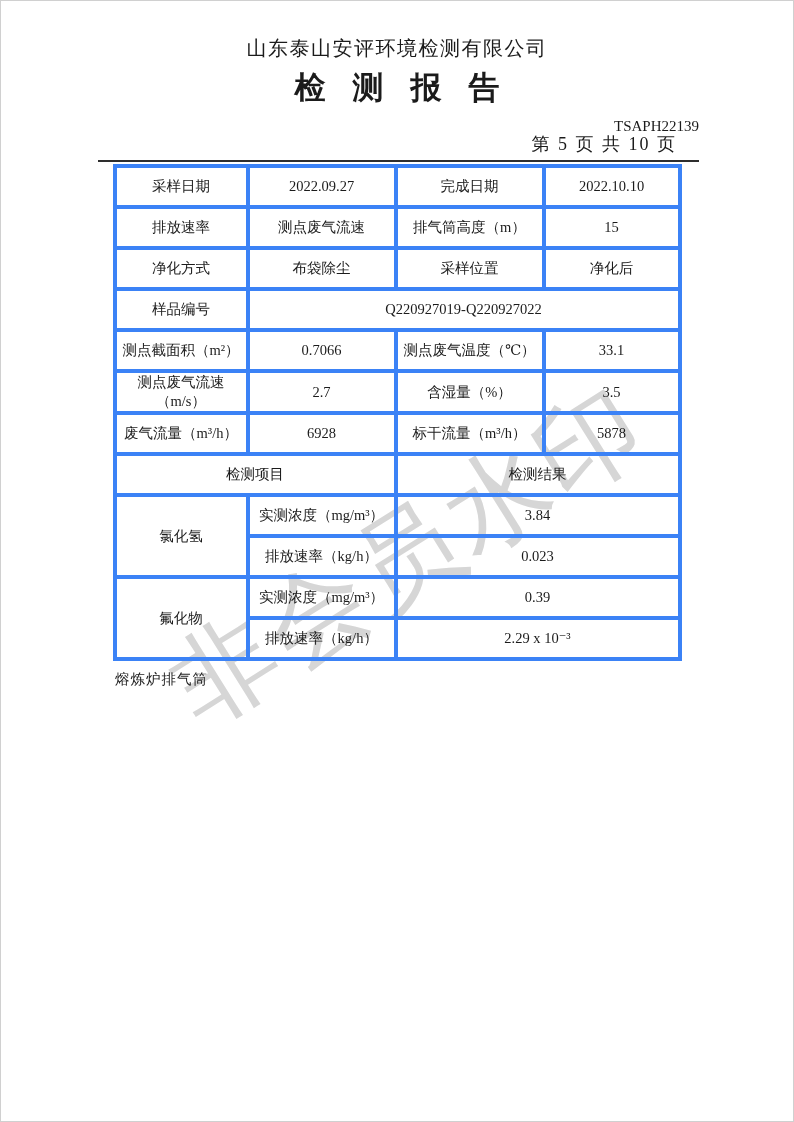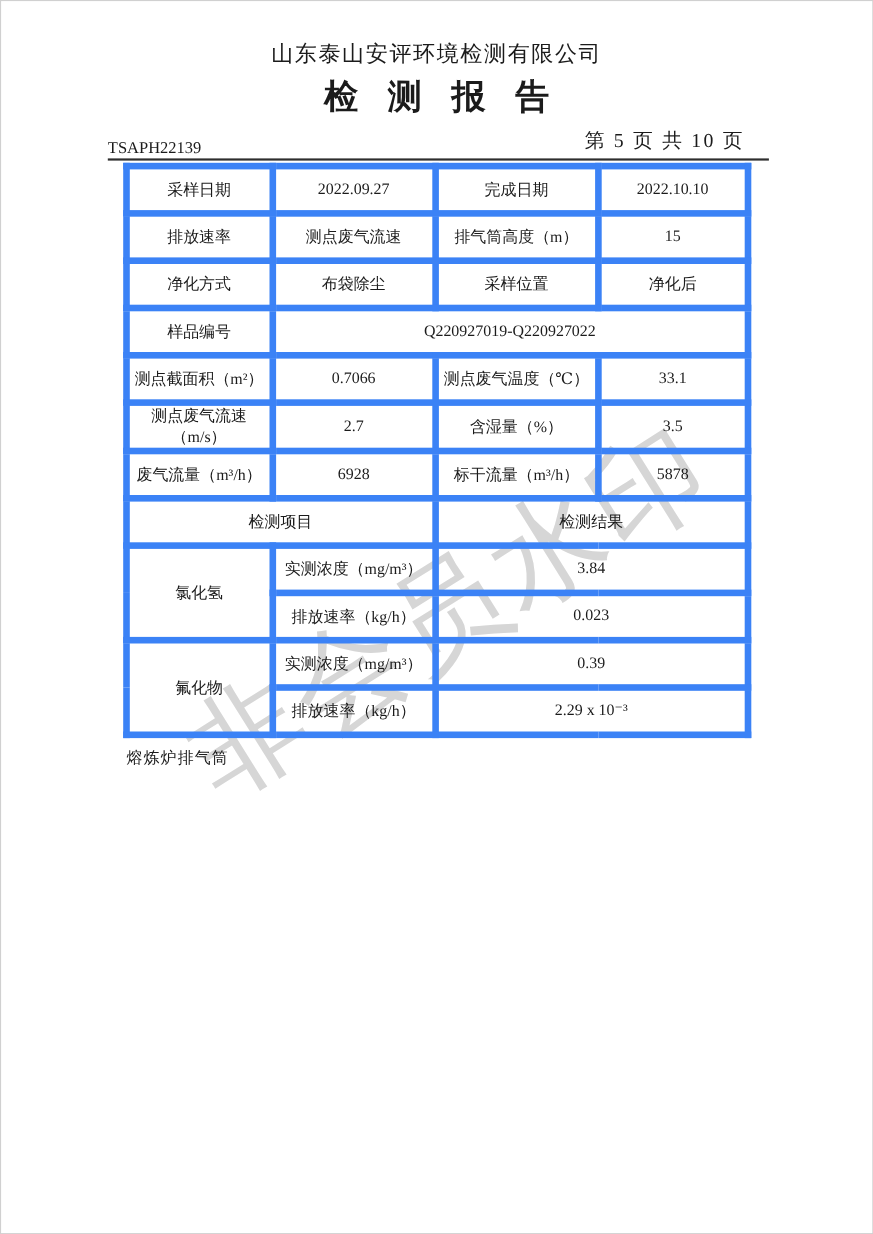--- a/index.html
+++ b/index.html
@@ -55,20 +55,21 @@
     letter-spacing: 27px;
     padding-left: 27px;
     font-family: Liberation Mono, monospace;
   }
   .header-row {
     margin: 10px 94px 0 97px;
     display: flex;
     justify-content: space-between;
     align-items: flex-end;
     border-bottom: 2px solid #2e2e2e;
+    flex-direction: column;
   }
   .report-number {
     font-size: 15px;
     line-height: 1;
     padding-bottom: 1px;
   }
   .page-indicator {
     font-size: 18px;
     letter-spacing: 2px;
     line-height: 1;
@@ -81,21 +82,21 @@
     font-size: 16px;
   }
   table.report-table {
     width: 565px;
     margin: 2px auto 0 auto;
     border-collapse: collapse;
     table-layout: fixed;
     background: transparent;
   }
   table.report-table td {
-    border: 6px solid #3b82f6;
+    border: 4px solid #3b82f6;
     height: 37px;
     text-align: center;
     vertical-align: middle;
     font-size: 14.5px;
     padding: 0 3px;
     background: transparent;
   }
   .footer-note {
     margin: 9px 0 0 114px;
     font-size: 14.5px;

